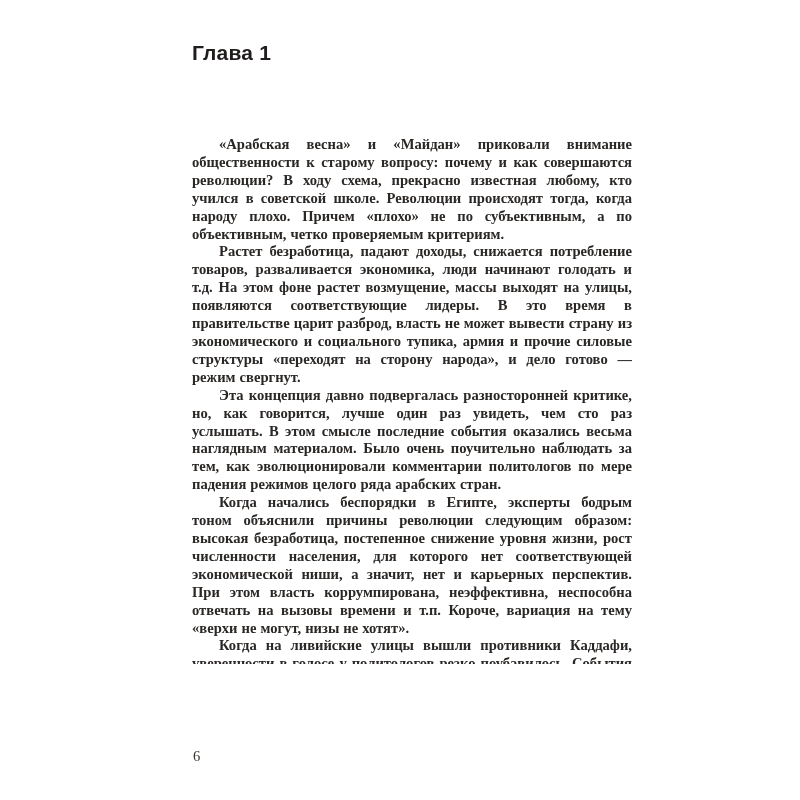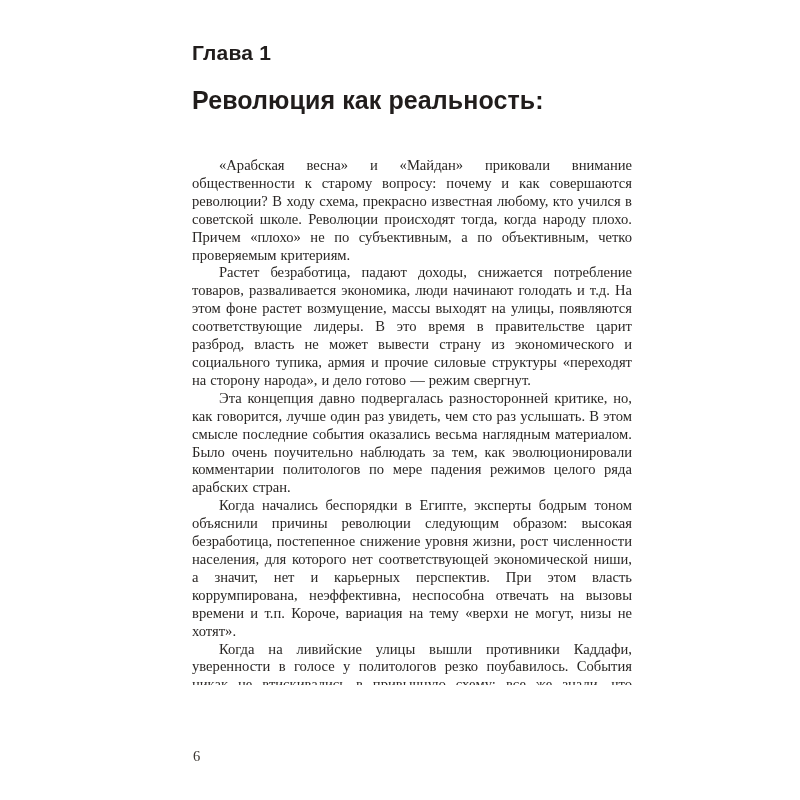--- a/index.html
+++ b/index.html
@@ -35,23 +35,24 @@
     margin: 0;
     margin-top: 23px;
     font-family: "Liberation Sans", "DejaVu Sans", sans-serif;
     font-weight: bold;
     font-size: 25px;
     line-height: 26px;
     color: #211d1c;
     letter-spacing: 0.1px;
   }
   .body-text {
-    margin-top: 44px;
+    margin-top: 72px;
     height: 528px;
     overflow: hidden;
+    font-weight: bold;
   }
   .body-text p {
     margin: 0;
     text-align: justify;
     text-indent: 27px;
     font-size: 14.6px;
     line-height: 17.9px;
     color: #2a2725;
     word-spacing: 0.4px;
   }
@@ -65,21 +66,20 @@
 </style>
 </head>
 <body>
 
 <div class="page">
   <div class="content">
 
     <h2 class="chapter-label">Глава 1</h2>
 
     <h1 class="chapter-title">
-      <div>Революция как реальность:</div>
     </h1>
 
     <div class="body-text">
       <p>«Арабская весна» и «Майдан» приковали внимание общественности к старому вопросу: почему и как совершаются революции? В ходу схема, прекрасно известная любому, кто учился в советской школе. Революции происходят тогда, когда народу плохо. Причем «плохо» не по субъективным, а по объективным, четко проверяемым критериям.</p>
       <p>Растет безработица, падают доходы, снижается потребление товаров, разваливается экономика, люди начинают голодать и т.д. На этом фоне растет возмущение, массы выходят на улицы, появляются соответствующие лидеры. В это время в правительстве царит разброд, власть не может вывести страну из экономического и социального тупика, армия и прочие силовые структуры «переходят на сторону народа», и дело готово — режим свергнут.</p>
       <p>Эта концепция давно подвергалась разносторонней критике, но, как говорится, лучше один раз увидеть, чем сто раз услышать. В этом смысле последние события оказались весьма наглядным материалом. Было очень поучительно наблюдать за тем, как эволюционировали комментарии политологов по мере падения режимов целого ряда арабских стран.</p>
       <p>Когда начались беспорядки в Египте, эксперты бодрым тоном объяснили причины революции следующим образом: высокая безработица, постепенное снижение уровня жизни, рост численности населения, для которого нет соответствующей экономической ниши, а значит, нет и карьерных перспектив. При этом власть коррумпирована, неэффективна, неспособна отвечать на вызовы времени и т.п. Короче, вариация на тему «верхи не могут, низы не хотят».</p>
       <p>Когда на ливийские улицы вышли противники Каддафи, уверенности в голосе у политологов резко поубавилось. События никак не втискивались в привычную схему: все же знали, что уровень жизни в Ливии рос очень быстро, страна превращалась в «африканский</p>
     </div>
 

